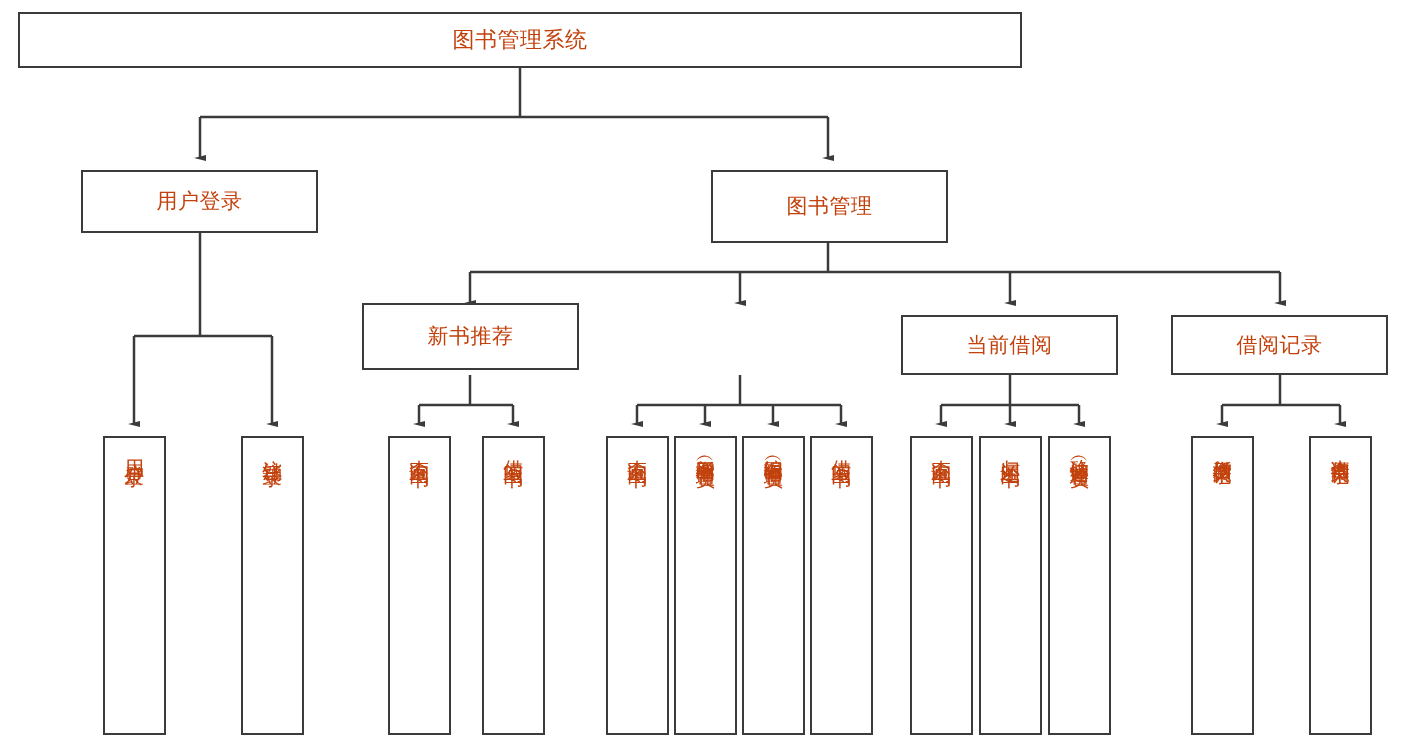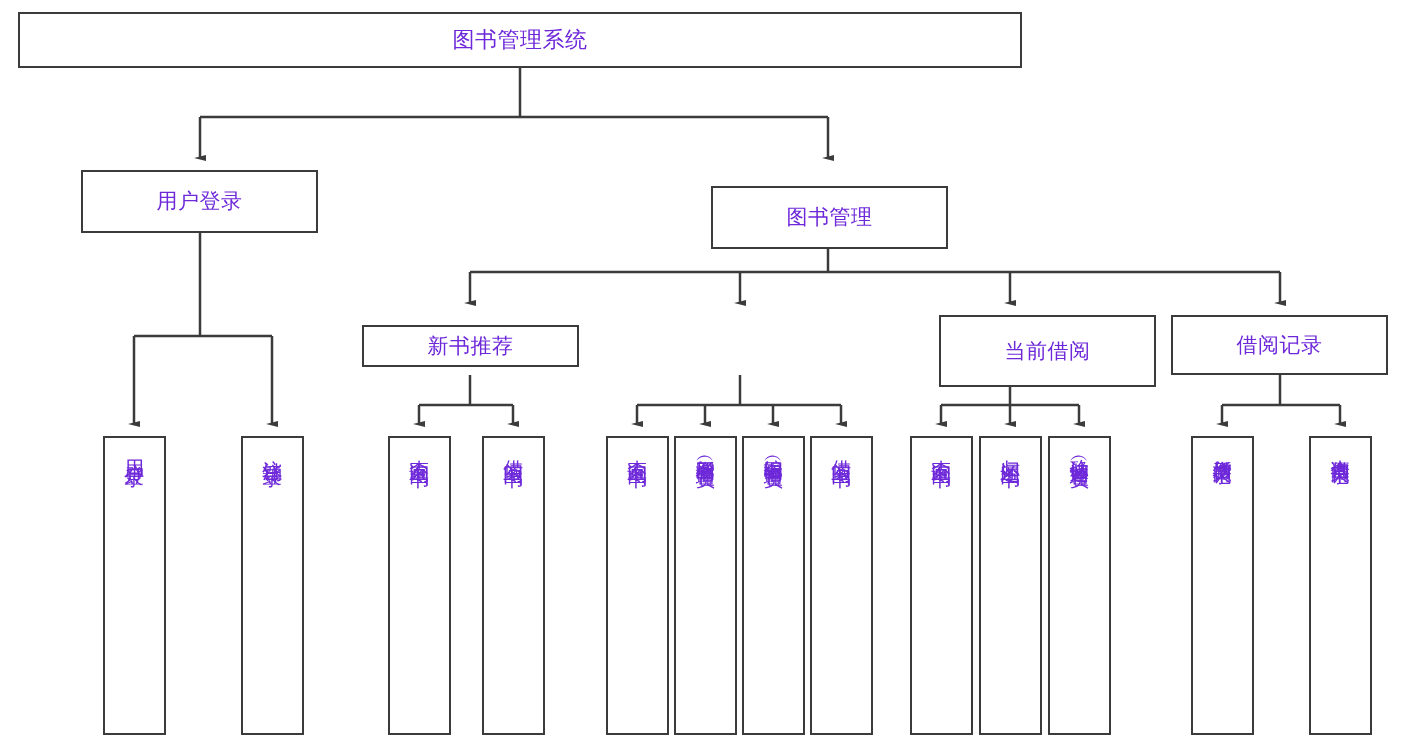--- a/index.html
+++ b/index.html
@@ -33,21 +33,21 @@
     border: 2.5px solid #3b3b3b;
     display: flex;
     align-items: center;
     justify-content: center;
     color: #2b2b2b;
   }
   .node-label {
     display: block;
     text-align: left;
     line-height: 1.18;
-    color: #6d28d9;
+    color: #c2410c;
     letter-spacing: 0.5px;
   }
   .node.horizontal .node-label {
     font-size: 21px;
   }
   .node.root .node-label {
     font-size: 22px;
   }
   .node.vertical {
     align-items: flex-start;
@@ -131,28 +131,28 @@
     </g>
   </svg>
 
   <div class="node root horizontal" style="left:18px; top:12px; width:1004px; height:56px;">
     <span class="node-label">图书管理系统</span>
   </div>
 
   <div class="node horizontal" style="left:81px; top:170px; width:237px; height:63px;">
     <span class="node-label">用户登录</span>
   </div>
-  <div class="node horizontal" style="left:711px; top:186px; width:237px; height:63px;">
+  <div class="node horizontal" style="left:711px; top:170px; width:237px; height:73px;">
     <span class="node-label">图书管理</span>
   </div>
 
-  <div class="node horizontal" style="left:362px; top:325px; width:217px; height:42px;">
+  <div class="node horizontal" style="left:362px; top:303px; width:217px; height:67px;">
     <span class="node-label">新书推荐</span>
   </div>
-  <div class="node horizontal" style="left:939px; top:315px; width:217px; height:72px;">
+  <div class="node horizontal" style="left:901px; top:315px; width:217px; height:60px;">
     <span class="node-label">当前借阅</span>
   </div>
   <div class="node horizontal" style="left:1171px; top:315px; width:217px; height:60px;">
     <span class="node-label">借阅记录</span>
   </div>
 
   <div class="node vertical" style="left:103px; top:436px; width:63px; height:299px;">
     <span class="node-label">用户登录</span>
   </div>
   <div class="node vertical" style="left:241px; top:436px; width:63px; height:299px;">

